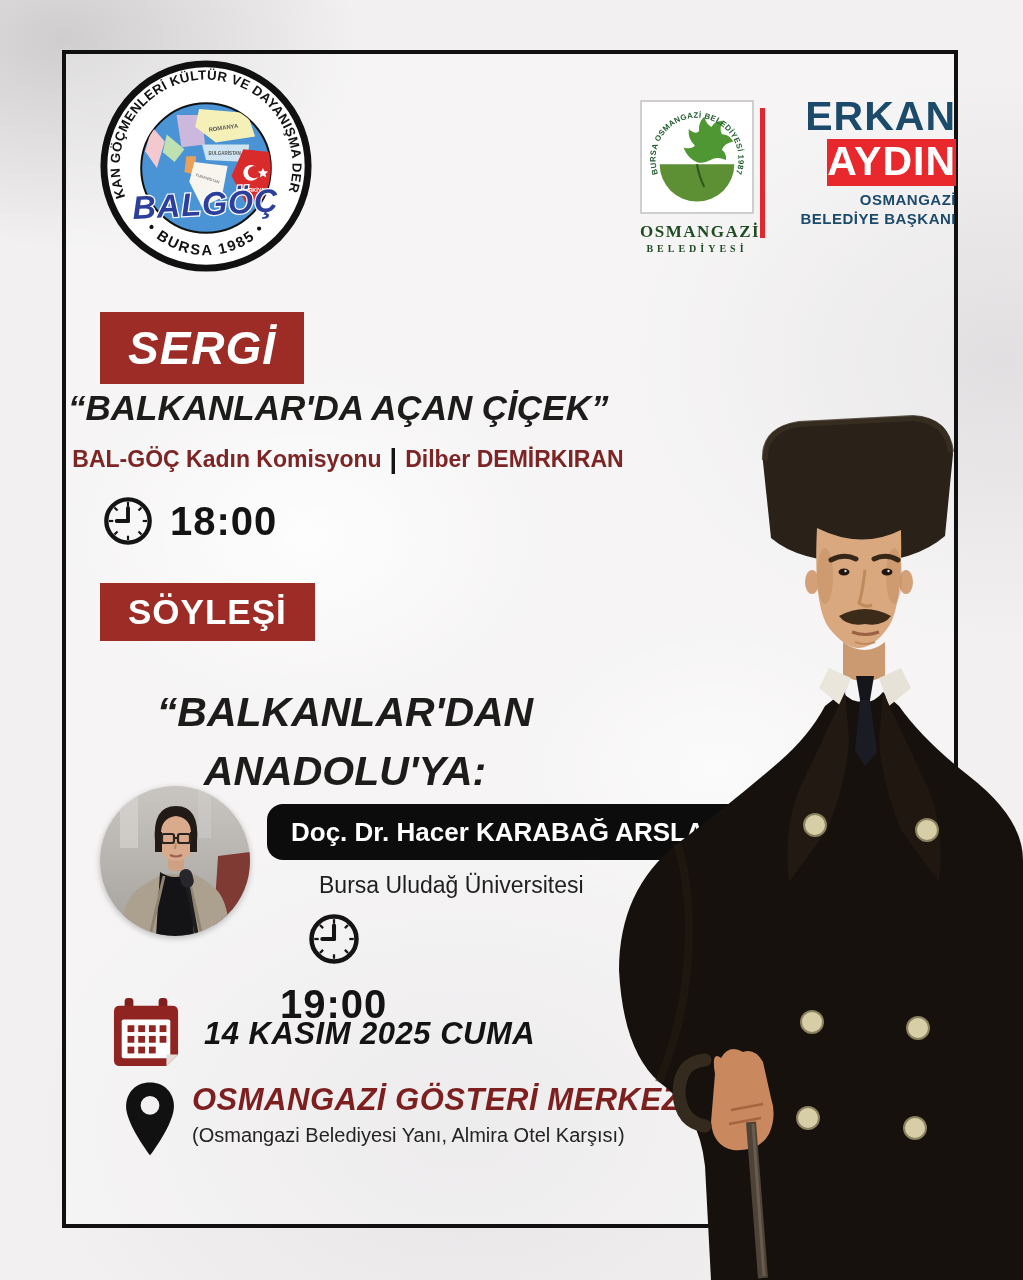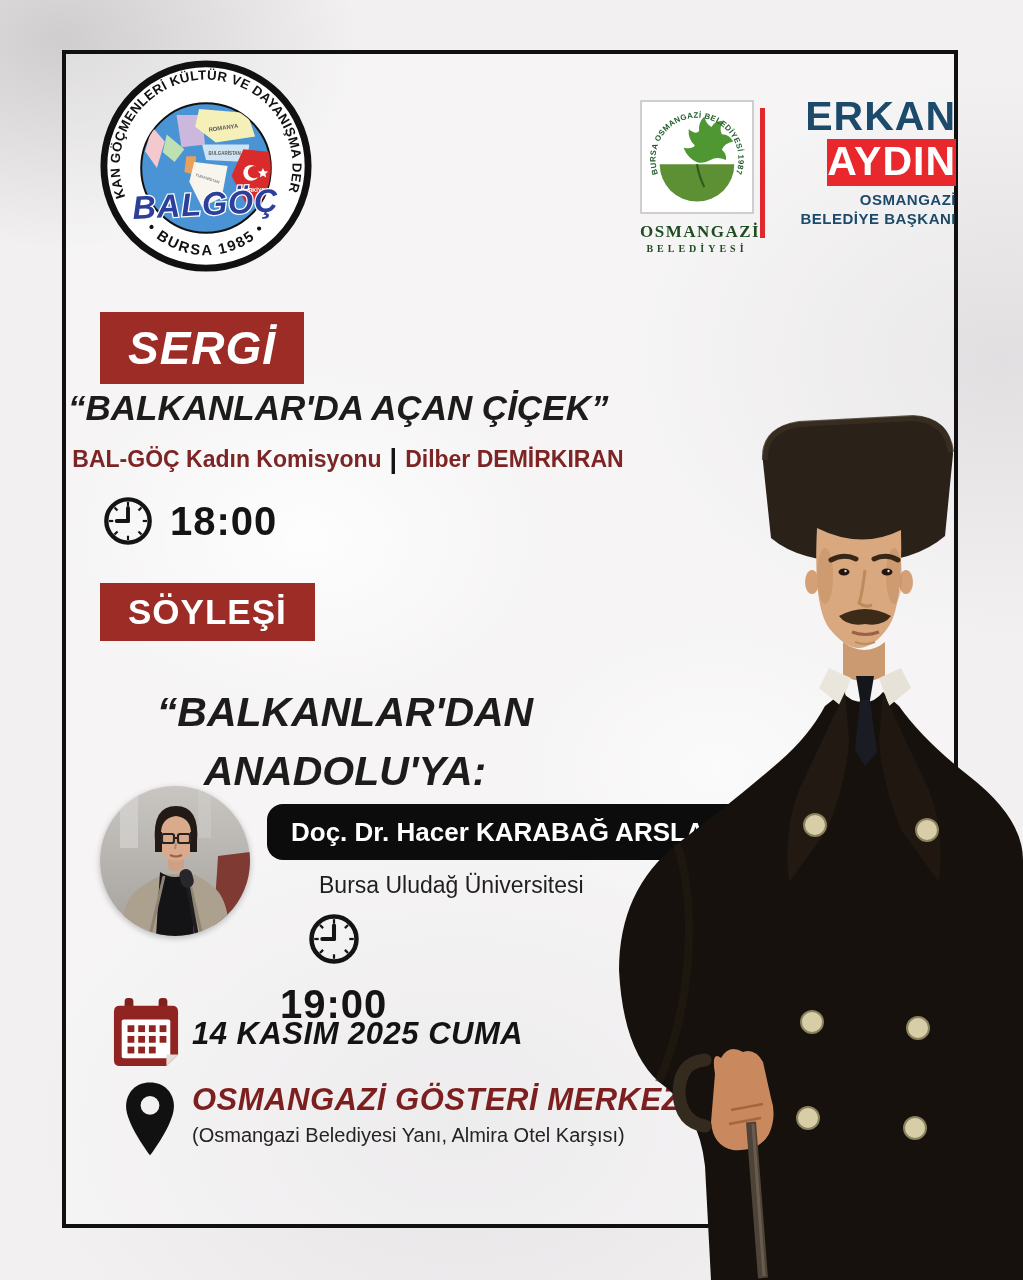--- a/index.html
+++ b/index.html
@@ -40,21 +40,21 @@
   #title2{left:55px;top:683px;width:580px;text-align:center;font-size:41px;font-weight:bold;font-style:italic;color:#1c1c1a;line-height:1.45;}
   .time-row{display:flex;align-items:center;gap:16px;}
   #time1{left:102px;top:495px;}
   #time2{left:280px;top:912px;flex-direction:column;}
   .time-text{font-size:40px;font-weight:bold;color:#141414;letter-spacing:1px;}
   
   #speaker-photo{left:100px;top:786px;width:150px;height:150px;border-radius:50%;overflow:hidden;box-shadow:0 2px 6px rgba(0,0,0,.25);}
   #speaker-pill{left:267px;top:804px;height:56px;display:flex;align-items:center;background:#0c0c0c;border-radius:16px;padding:0 24px;color:#fff;font-weight:bold;font-size:26px;white-space:nowrap;}
   #affiliation{left:283px;top:872px;font-size:23px;color:#1f1f1f;margin-left:36px;}
   
-  #date-row{left:112px;top:998px;display:flex;align-items:center;gap:12px;}
+  #date-row{left:112px;top:998px;display:flex;align-items:center;gap:24px;}
   #date-text{font-size:31px;font-weight:bold;font-style:italic;color:#131313;letter-spacing:.5px;}
   #venue-row{left:124px;top:1082px;display:flex;align-items:flex-start;gap:16px;}
   #venue-name{font-size:31px;font-weight:bold;font-style:italic;color:#7d1f1f;letter-spacing:.5px;}
   #venue-note{font-size:20px;color:#242424;margin-top:6px;}
   #ataturk{right:0;bottom:0;z-index:3;}
 </style>
 </head>
 <body>
 
 <div id="canvas">

